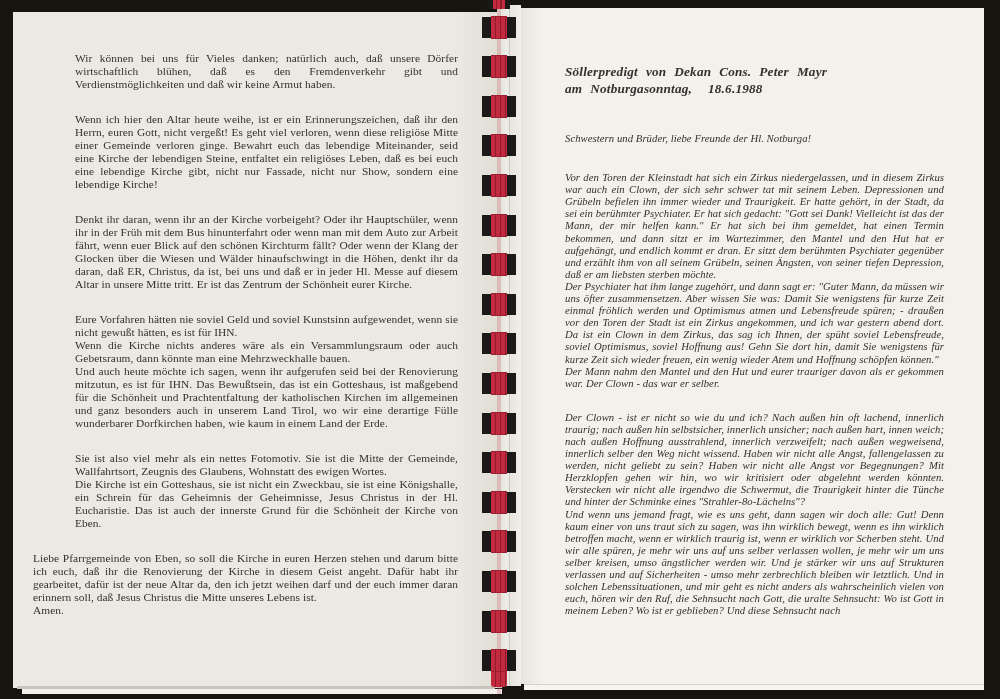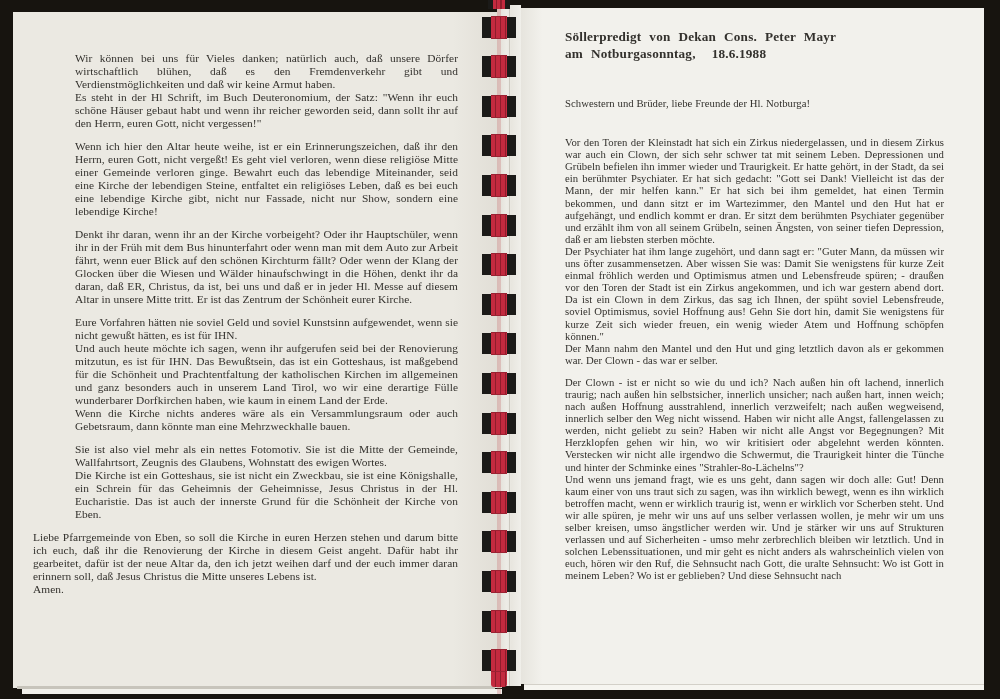--- a/index.html
+++ b/index.html
@@ -21,23 +21,23 @@
   .page{position:absolute;color:var(--ink);overflow:hidden;}
   .page-left{
     left:13px;top:12px;width:489px;height:676px;
     background:linear-gradient(90deg,var(--left-paper) 0%,var(--left-paper) 90%,#e0ddd5 100%);
   }
   .page-right{
     left:519px;top:8px;width:465px;height:676px;
     background:linear-gradient(90deg,#e5e3dc 0%,var(--right-paper) 5%,var(--right-paper) 100%);
   }
   .lp-content{padding:40px 44px 0 20px;font-size:11.4px;line-height:13px;letter-spacing:.05px;}
-  .rp-content{padding:20px 40px 0 46px;font-size:10.7px;line-height:12.1px;letter-spacing:.05px;}
+  .rp-content{padding:55px 40px 0 46px;font-size:10.7px;line-height:12.1px;letter-spacing:.05px;font-style:italic;}
   p{margin:0;text-align:justify;}
-  .block + .block{margin-top:10px;}
+  .block + .block{margin-top:22px;}
   .indent{margin-left:42px;}
   .hang{text-indent:-13px;}
   .num{padding-right:4px;}
   .underline{text-decoration:underline;text-underline-offset:2px;}
   .amen{text-align:left;padding-right:28px;}
   .title{font-weight:bold;font-size:13.2px;line-height:17px;word-spacing:4.5px;letter-spacing:.2px;white-space:pre-wrap;margin:0;text-align:left;}
   .salutation{margin-top:35px;text-align:left;}
   .body-first{margin-top:27px;}
   .body-next{margin-top:12px;}
 
@@ -74,52 +74,51 @@
     background:repeating-linear-gradient(90deg,var(--binding-red) 0 3.5px,var(--binding-red-dark) 3.5px 5px);
   }
 </style>
 </head>
 <body>
 
 <div class="page page-left">
   <div class="lp-content">
     <div class="block indent">
       <p>Wir können bei uns für Vieles danken; natürlich auch, daß unsere Dörfer wirtschaftlich blühen, daß es den Fremdenverkehr gibt und Verdienstmöglichkeiten und daß wir keine Armut haben.</p>
-      <p>Es steht in der Hl Schrift, im Buch Deuteronomium, der Satz: "Wenn ihr euch schöne Häuser gebaut habt und wenn ihr reicher geworden seid, dann sollt ihr auf den Herrn, euren Gott, nicht vergessen!"</p>
     </div>
     <div class="block indent">
       <p>Wenn ich hier den Altar heute weihe, ist er ein Erinnerungszeichen, daß ihr den Herrn, euren Gott, nicht vergeßt! Es geht viel verloren, wenn diese religiöse Mitte einer Gemeinde verloren ginge. Bewahrt euch das lebendige Miteinander, seid eine Kirche der lebendigen Steine, entfaltet ein religiöses Leben, daß es bei euch eine lebendige Kirche gibt, nicht nur Fassade, nicht nur Show, sondern eine lebendige Kirche!</p>
     </div>
     <div class="block indent">
       <p>Denkt ihr daran, wenn ihr an der Kirche vorbeigeht? Oder ihr Hauptschüler, wenn ihr in der Früh mit dem Bus hinunterfahrt oder wenn man mit dem Auto zur Arbeit fährt, wenn euer Blick auf den schönen Kirchturm fällt? Oder wenn der Klang der Glocken über die Wiesen und Wälder hinaufschwingt in die Höhen, denkt ihr da daran, daß ER, Christus, da ist, bei uns und daß er in jeder Hl. Messe auf diesem Altar in unsere Mitte tritt. Er ist das Zentrum der Schönheit eurer Kirche.</p>
     </div>
     <div class="block indent">
       <p>Eure Vorfahren hätten nie soviel Geld und soviel Kunstsinn aufgewendet, wenn sie nicht gewußt hätten, es ist für IHN.</p>
+      <p>Wenn die Kirche nichts anderes wäre als ein Versammlungsraum oder auch Gebetsraum, dann könnte man eine Mehrzweckhalle bauen.</p>
       <p>Und auch heute möchte ich sagen, wenn ihr aufgerufen seid bei der Renovierung mitzutun, es ist für IHN. Das Bewußtsein, das ist ein Gotteshaus, ist maßgebend für die Schönheit und Prachtentfaltung der katholischen Kirchen im allgemeinen und ganz besonders auch in unserem Land Tirol, wo wir eine derartige Fülle wunderbarer Dorfkirchen haben, wie kaum in einem Land der Erde.</p>
-      <p>Wenn die Kirche nichts anderes wäre als ein Versammlungsraum oder auch Gebetsraum, dann könnte man eine Mehrzweckhalle bauen.</p>
     </div>
     <div class="block indent">
       <p>Sie ist also viel mehr als ein nettes Fotomotiv. Sie ist die Mitte der Gemeinde, Wallfahrtsort, Zeugnis des Glaubens, Wohnstatt des ewigen Wortes.</p>
       <p>Die Kirche ist ein Gotteshaus, sie ist nicht ein Zweckbau, sie ist eine Königshalle, ein Schrein für das Geheimnis der Geheimnisse, Jesus Christus in der Hl. Eucharistie. Das ist auch der innerste Grund für die Schönheit der Kirche von Eben.</p>
     </div>
     <div class="block">
       <p>Liebe Pfarrgemeinde von Eben, so soll die Kirche in euren Herzen stehen und darum bitte ich euch, daß ihr die Renovierung der Kirche in diesem Geist angeht. Dafür habt ihr gearbeitet, dafür ist der neue Altar da, den ich jetzt weihen darf und der euch immer daran erinnern soll, daß Jesus Christus die Mitte unseres Lebens ist.</p>
       <p class="amen">Amen.</p>
     </div>
   </div>
 </div>
 
 <div class="page page-right">
   <div class="rp-content">
     <h1 class="title"><span>Söllerpredigt von Dekan Cons. Peter Mayr</span><br><span>am Notburgasonntag,  18.6.1988</span></h1>
     <p class="salutation">Schwestern und Brüder, liebe Freunde der Hl. Notburga!</p>
     <div class="block body-first">
       <p>Vor den Toren der Kleinstadt hat sich ein Zirkus niedergelassen, und in diesem Zirkus war auch ein Clown, der sich sehr schwer tat mit seinem Leben. Depressionen und Grübeln befielen ihn immer wieder und Traurigkeit. Er hatte gehört, in der Stadt, da sei ein berühmter Psychiater. Er hat sich gedacht: "Gott sei Dank! Vielleicht ist das der Mann, der mir helfen kann." Er hat sich bei ihm gemeldet, hat einen Termin bekommen, und dann sitzt er im Wartezimmer, den Mantel und den Hut hat er aufgehängt, und endlich kommt er dran. Er sitzt dem berühmten Psychiater gegenüber und erzählt ihm von all seinem Grübeln, seinen Ängsten, von seiner tiefen Depression, daß er am liebsten sterben möchte.</p>
       <p>Der Psychiater hat ihm lange zugehört, und dann sagt er: "Guter Mann, da müssen wir uns öfter zusammensetzen. Aber wissen Sie was: Damit Sie wenigstens für kurze Zeit einmal fröhlich werden und Optimismus atmen und Lebensfreude spüren; - draußen vor den Toren der Stadt ist ein Zirkus angekommen, und ich war gestern abend dort. Da ist ein Clown in dem Zirkus, das sag ich Ihnen, der spüht soviel Lebensfreude, soviel Optimismus, soviel Hoffnung aus! Gehn Sie dort hin, damit Sie wenigstens für kurze Zeit sich wieder freuen, ein wenig wieder Atem und Hoffnung schöpfen können."</p>
-      <p>Der Mann nahm den Mantel und den Hut und ging letztlich davon als er gekommen war. Der Clown - das war er selber.</p>
+      <p>Der Mann nahm den Mantel und den Hut und eurer trauriger davon als er gekommen war. Der Clown - das war er selber.</p>
     </div>
     <div class="block body-next">
       <p>Der Clown - ist er nicht so wie du und ich? Nach außen hin oft lachend, innerlich traurig; nach außen hin selbstsicher, innerlich unsicher; nach außen hart, innen weich; nach außen Hoffnung ausstrahlend, innerlich verzweifelt; nach außen wegweisend, innerlich selber den Weg nicht wissend. Haben wir nicht alle Angst, fallengelassen zu werden, nicht geliebt zu sein? Haben wir nicht alle Angst vor Begegnungen? Mit Herzklopfen gehen wir hin, wo wir kritisiert oder abgelehnt werden könnten. Verstecken wir nicht alle irgendwo die Schwermut, die Traurigkeit hinter die Tünche und hinter der Schminke eines "Strahler-8o-Lächelns"?</p>
       <p>Und wenn uns jemand fragt, wie es uns geht, dann sagen wir doch alle: Gut! Denn kaum einer von uns traut sich zu sagen, was ihn wirklich bewegt, wenn es ihn wirklich betroffen macht, wenn er wirklich traurig ist, wenn er wirklich vor Scherben steht. Und wir alle spüren, je mehr wir uns auf uns selber verlassen wollen, je mehr wir um uns selber kreisen, umso ängstlicher werden wir. Und je stärker wir uns auf Strukturen verlassen und auf Sicherheiten - umso mehr zerbrechlich bleiben wir letztlich. Und in solchen Lebenssituationen, und mir geht es nicht anders als wahrscheinlich vielen von euch, hören wir den Ruf, die Sehnsucht nach Gott, die uralte Sehnsucht: Wo ist Gott in meinem Leben? Wo ist er geblieben? Und diese Sehnsucht nach</p>
     </div>
   </div>
 </div>
 
 <div class="edge edge-left-1"></div>
 <div class="edge edge-left-2"></div>

